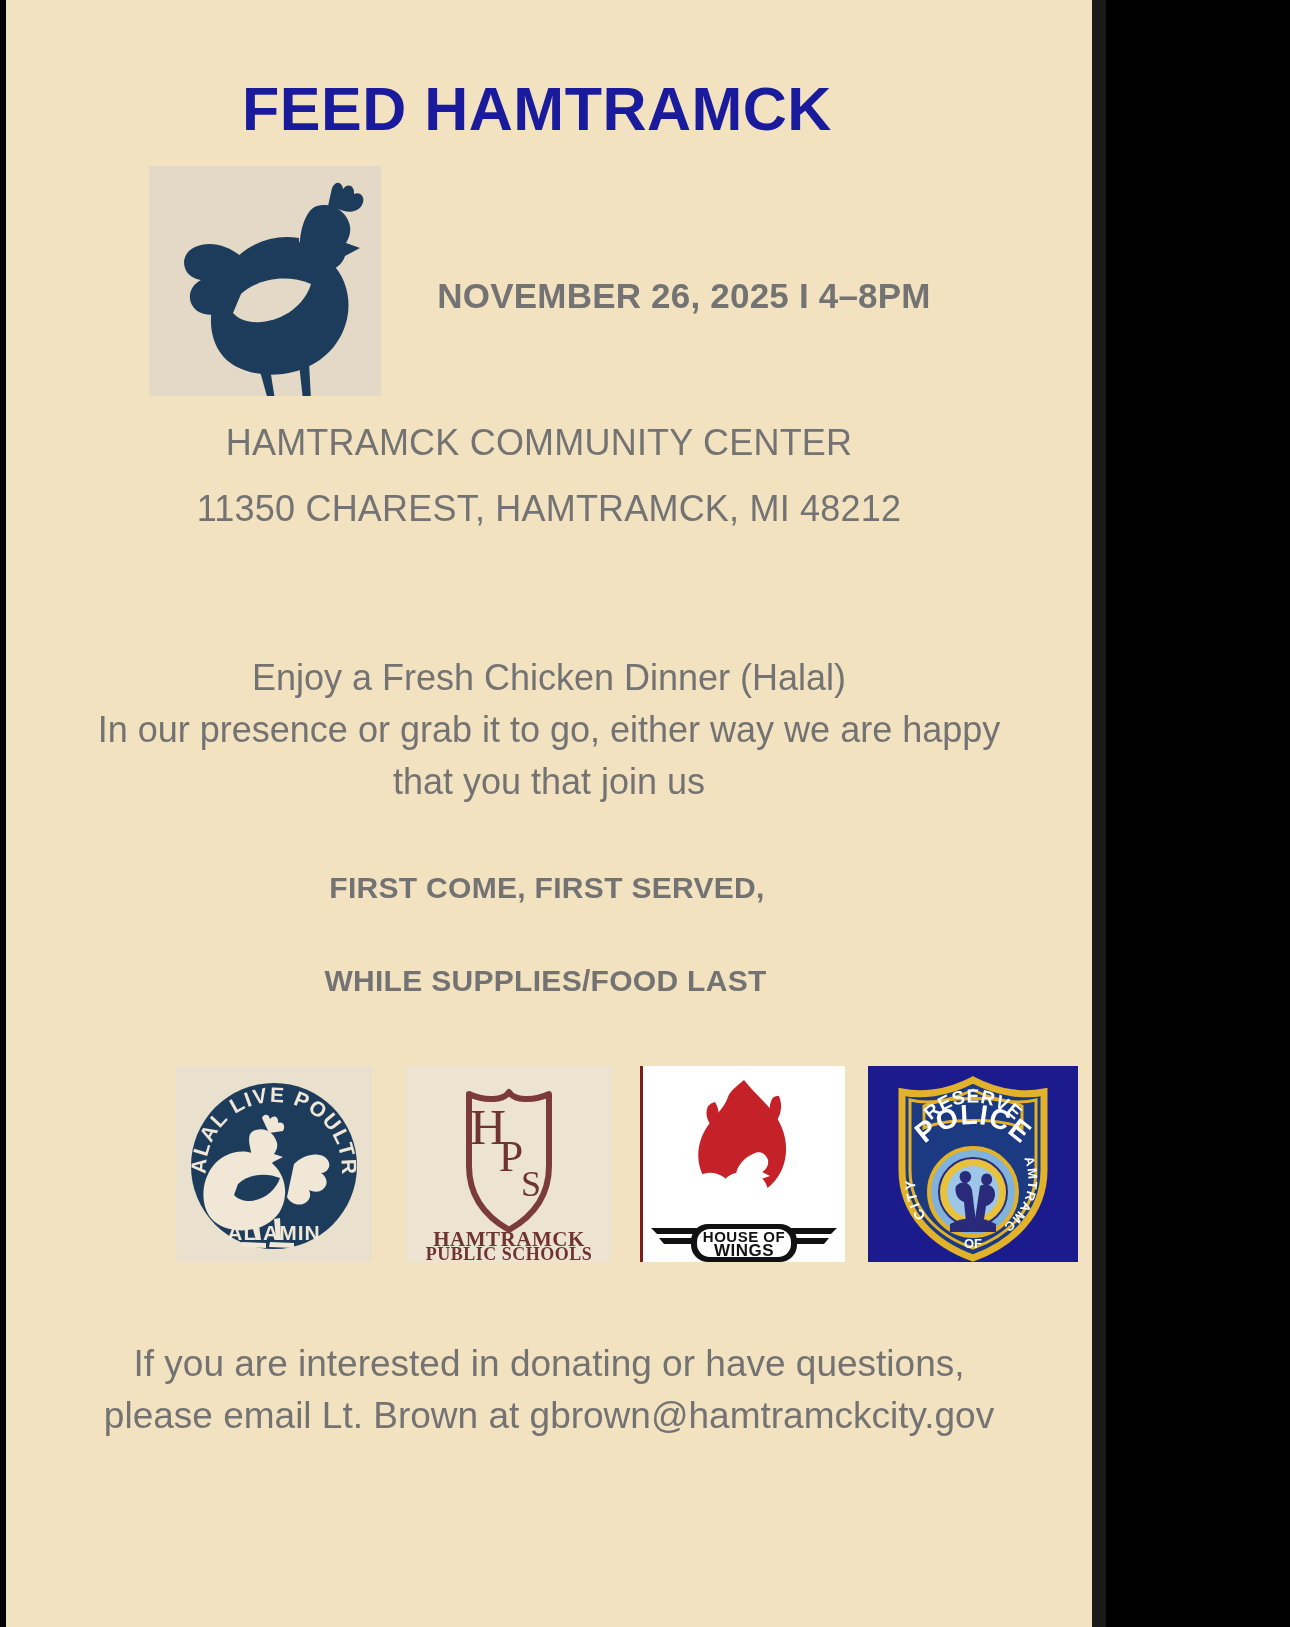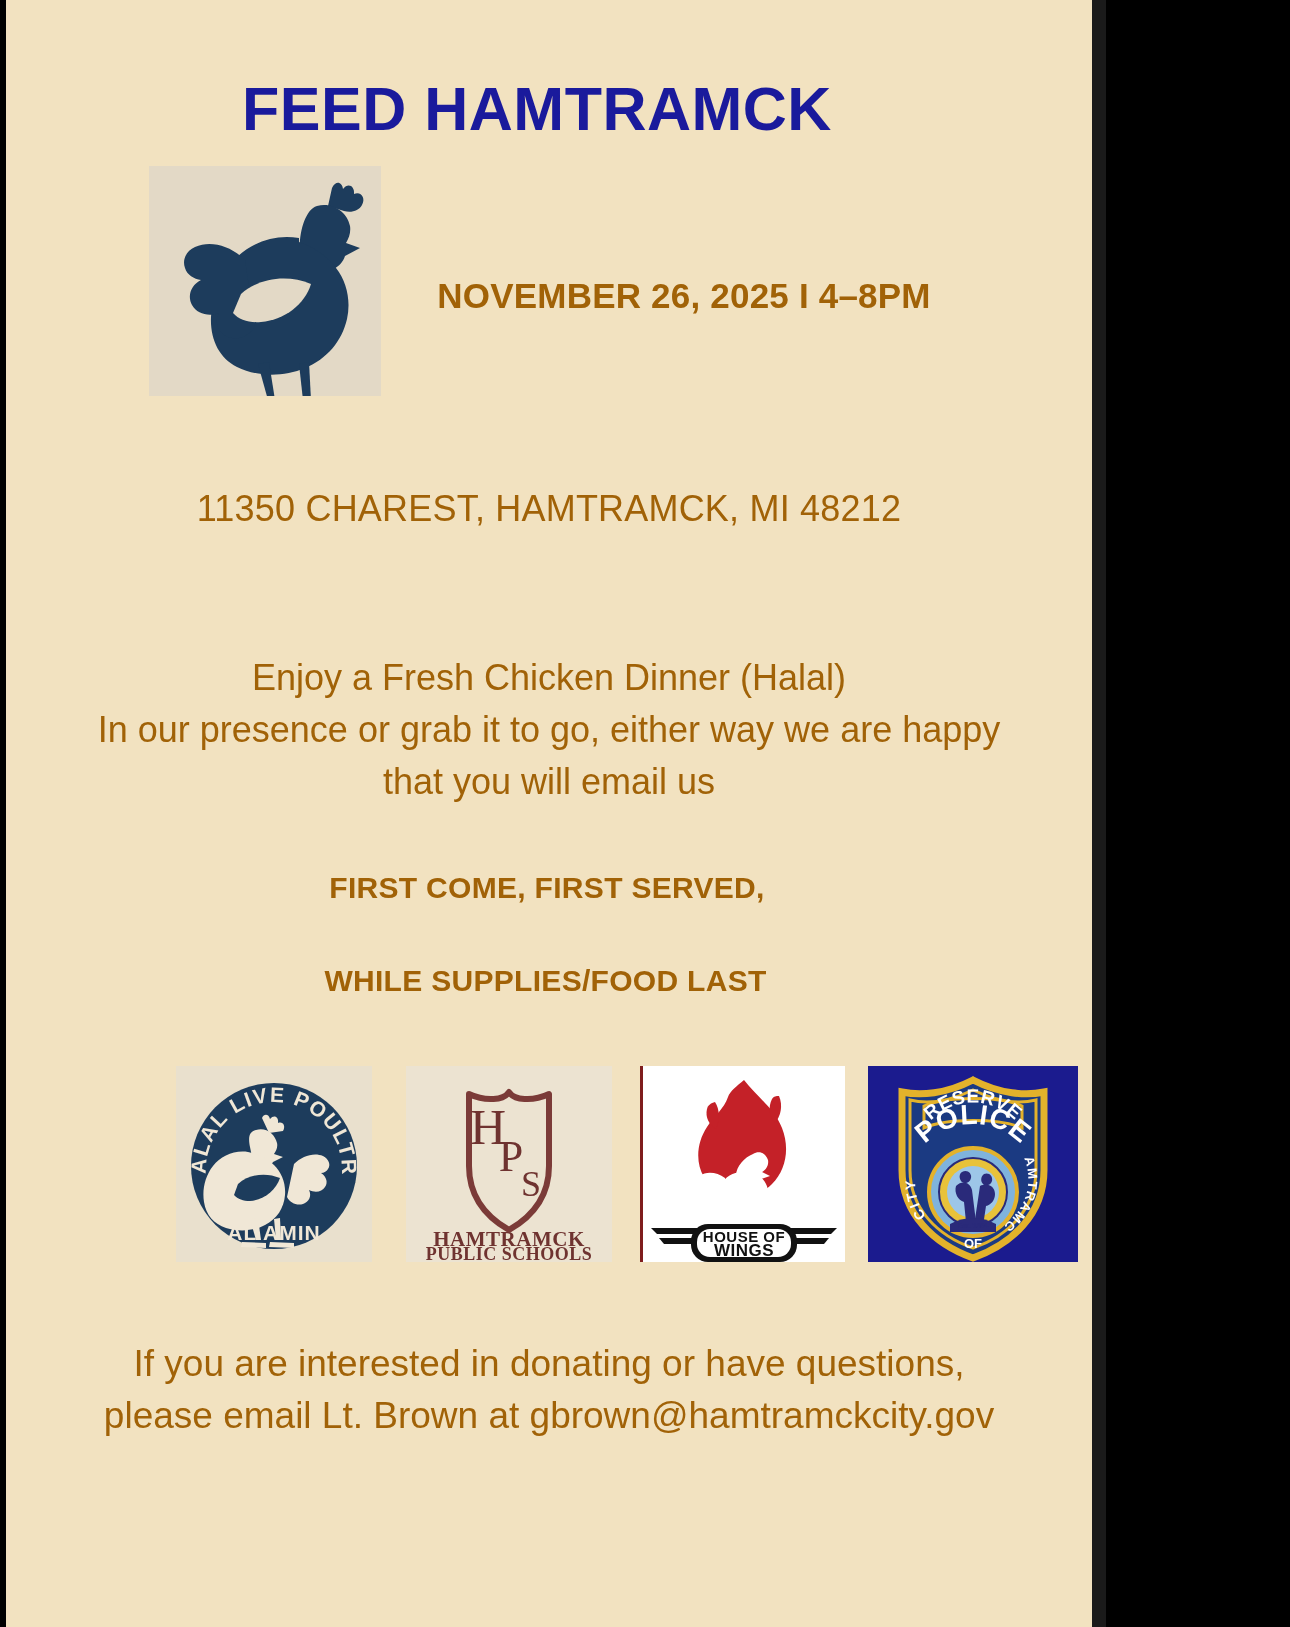--- a/index.html
+++ b/index.html
@@ -28,21 +28,21 @@
     border-bottom: 0;
     overflow: hidden;
   }
   #sheet {
     position: absolute;
     left: 0; top: 0; right: 0; bottom: 0;
     background: #f2e2c0;
   }
 
   
-  .blk { position: absolute; text-align: center; color: #a16207; }
+  .blk { position: absolute; text-align: center; color: #737373; }
 
   #title {
     left: 0; right: 0; top: 74px;
     font-size: 61px;
     font-weight: bold;
     letter-spacing: 0.5px;
     color: #1a1a9c;
     padding-right: 24px;
   }
 
@@ -158,26 +158,27 @@
           <path d="M96 232 l30 2 l0 7 l-32 -2 z M100 240 l26 4 l-1 6 l-28 -5 z"></path>
           <path d="M140 232 l30 2 l0 7 l-32 -2 z M144 240 l26 4 l-1 6 l-28 -5 z"></path>
         </g>
 
         <path d="M92 128 c18 -16 46 -20 70 -10 c-6 20 -26 36 -50 38 c-12 1 -22 -2 -28 -9 z" fill="#e3d9c6"></path>
       </svg>
     </div>
 
     <div class="blk" id="datetime">NOVEMBER 26, 2025 I 4–8PM</div>
 
+    <div class="blk" id="venue">HAMTRAMCK COMMUNITY CENTER</div>
     <div class="blk" id="address">11350 CHAREST, HAMTRAMCK, MI 48212</div>
 
     <div class="blk" id="body-copy">
       <div>Enjoy a Fresh Chicken Dinner (Halal)</div>
       <div>In our presence or grab it to go, either way we are happy</div>
-      <div>that you will email us</div>
+      <div>that you that join us</div>
     </div>
 
     <div class="blk" id="firstcome">FIRST COME, FIRST SERVED,</div>
     <div class="blk" id="while-supplies">WHILE SUPPLIES/FOOD LAST</div>
 
     <div id="logo-strip">
 
       <div class="logo-tile" id="logo-alamin">
         <svg viewBox="0 0 196 196" xmlns="http://www.w3.org/2000/svg" aria-hidden="true">
           <rect width="196" height="196" fill="#e9e0cd"></rect>

